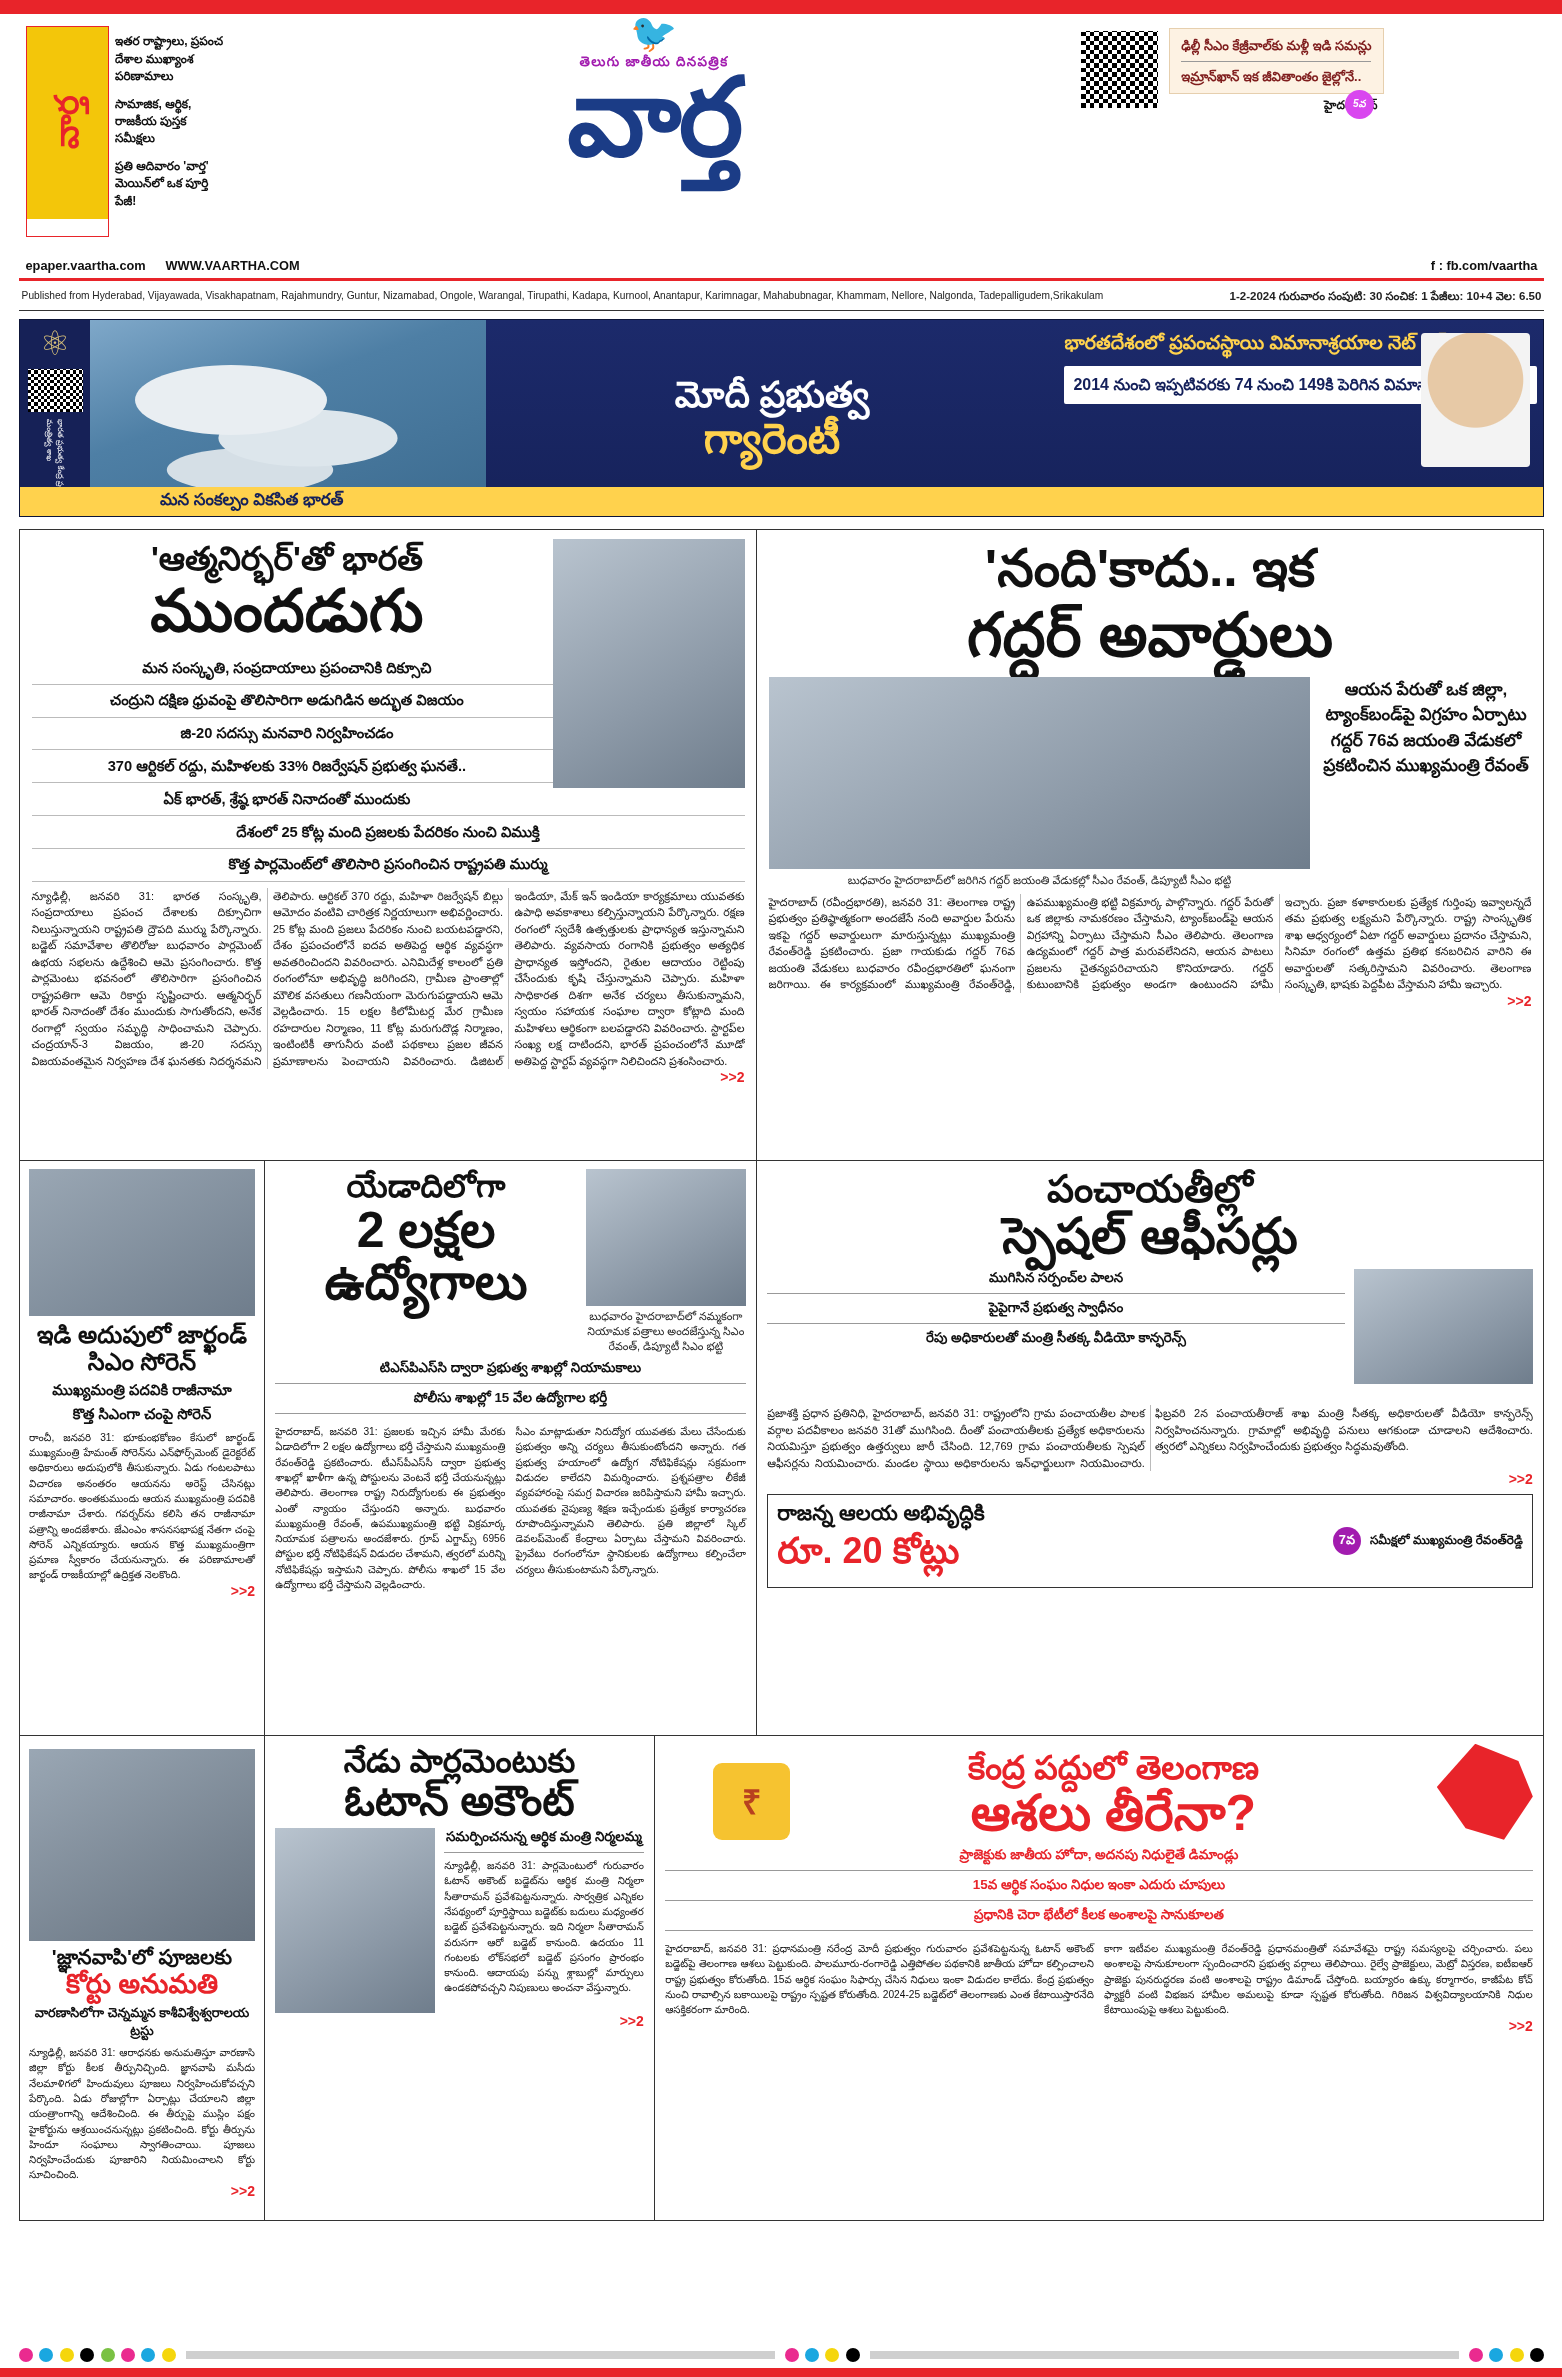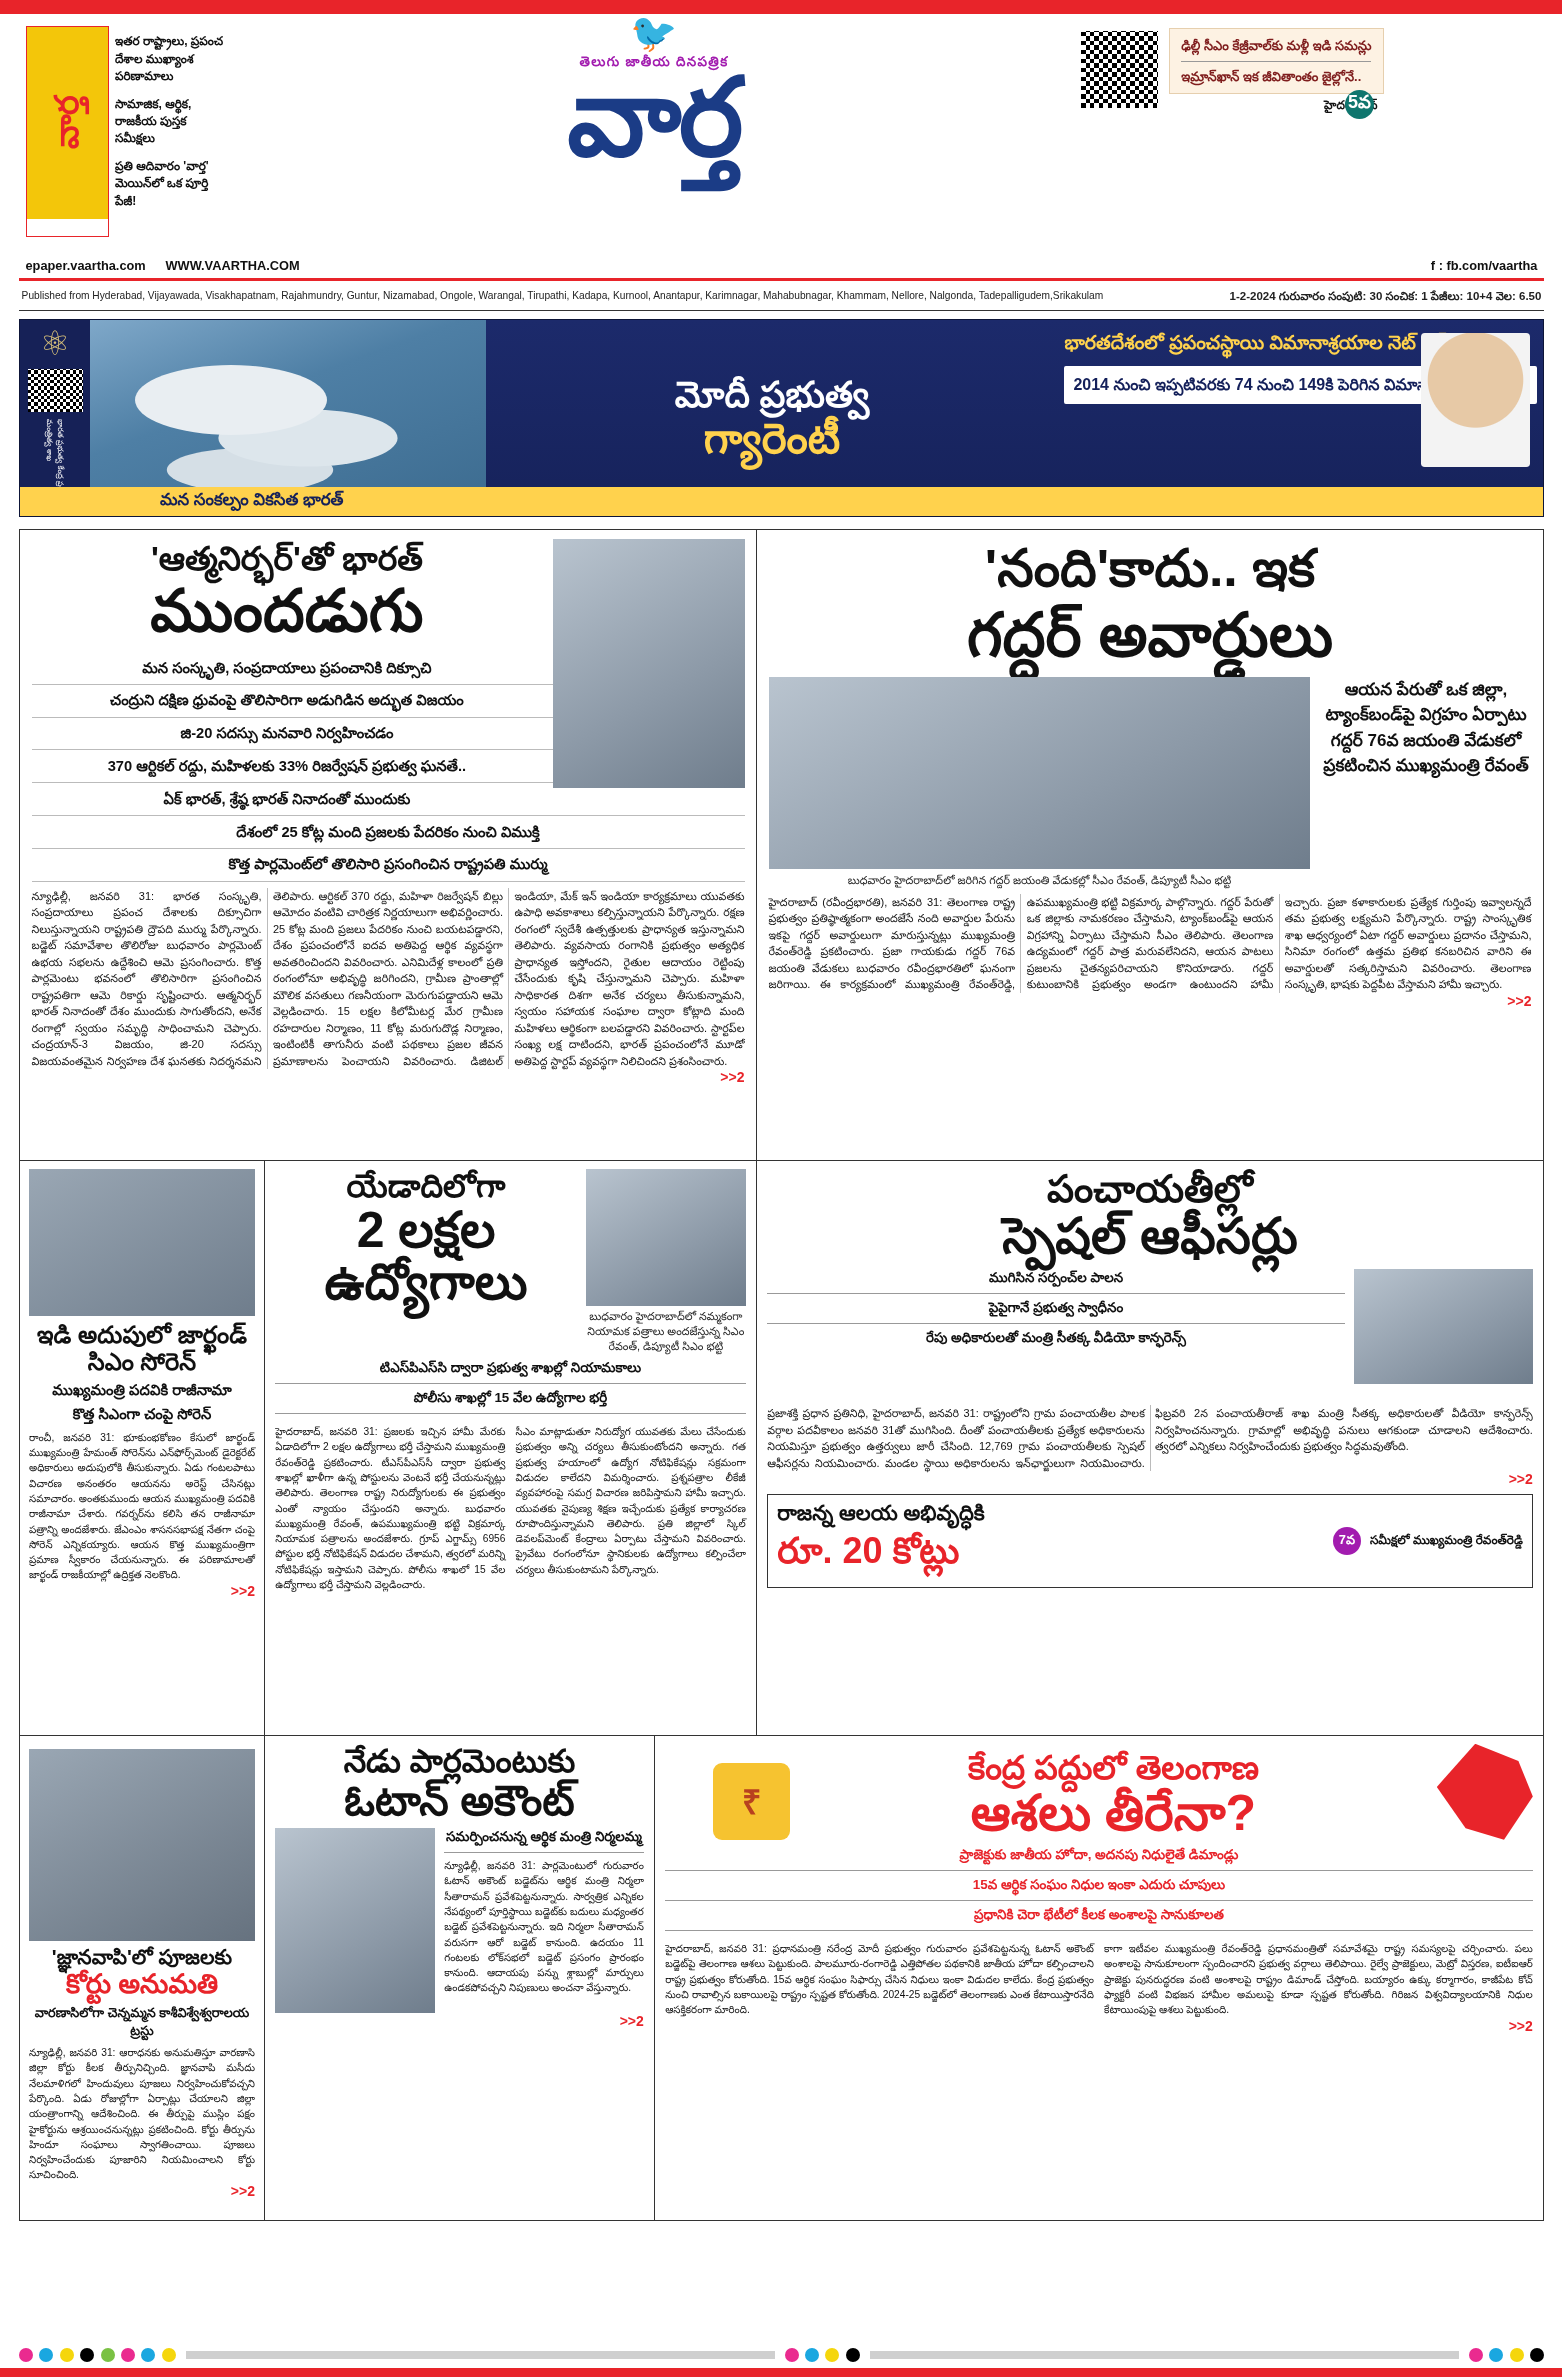--- a/index.html
+++ b/index.html
@@ -75,22 +75,22 @@
   .mh-right-box {
     flex:1; background:#fdf2e3; border:0.6px solid #e6cfae; padding:7.7px 11.5px;
     position:relative;
   }
   .mh-right-box .hl {
     font-size: 13px; font-weight:bold; color:#7f1d1d; line-height:1.35;
   }
   .mh-right-box .rule { border-top:1.3px solid #999; margin:6.4px 0; }
   .badge-circle {
     position:absolute; right:9px; top:61px; width:29px; height:29px;
-    border-radius:50%; background:#0f766e; color:#fff; font-size:18px;
-    display:flex; align-items:center; justify-content:center; font-weight:bold;
+    border-radius:50%; background:#d946ef; color:#fff; font-size:10px;
+    display:flex; align-items:center; justify-content:center; font-weight:bold;font-style:italic;
   }
   .mh-hyd { text-align:right; font-size:12px; font-weight:bold; padding:3.8px 6.4px 0 0;}
   .mh-urls {
     position:absolute; top:258px; left:0; width:100%;
     display:flex; align-items:center; font-size:12.8px; font-weight:bold; color:#111;
     padding: 0 25.5px;
   }
   .mh-urls .u1 { width:140px; }
   .mh-urls .u2 { width:230px; }
   .mh-urls .u3 { margin-left:auto; }

